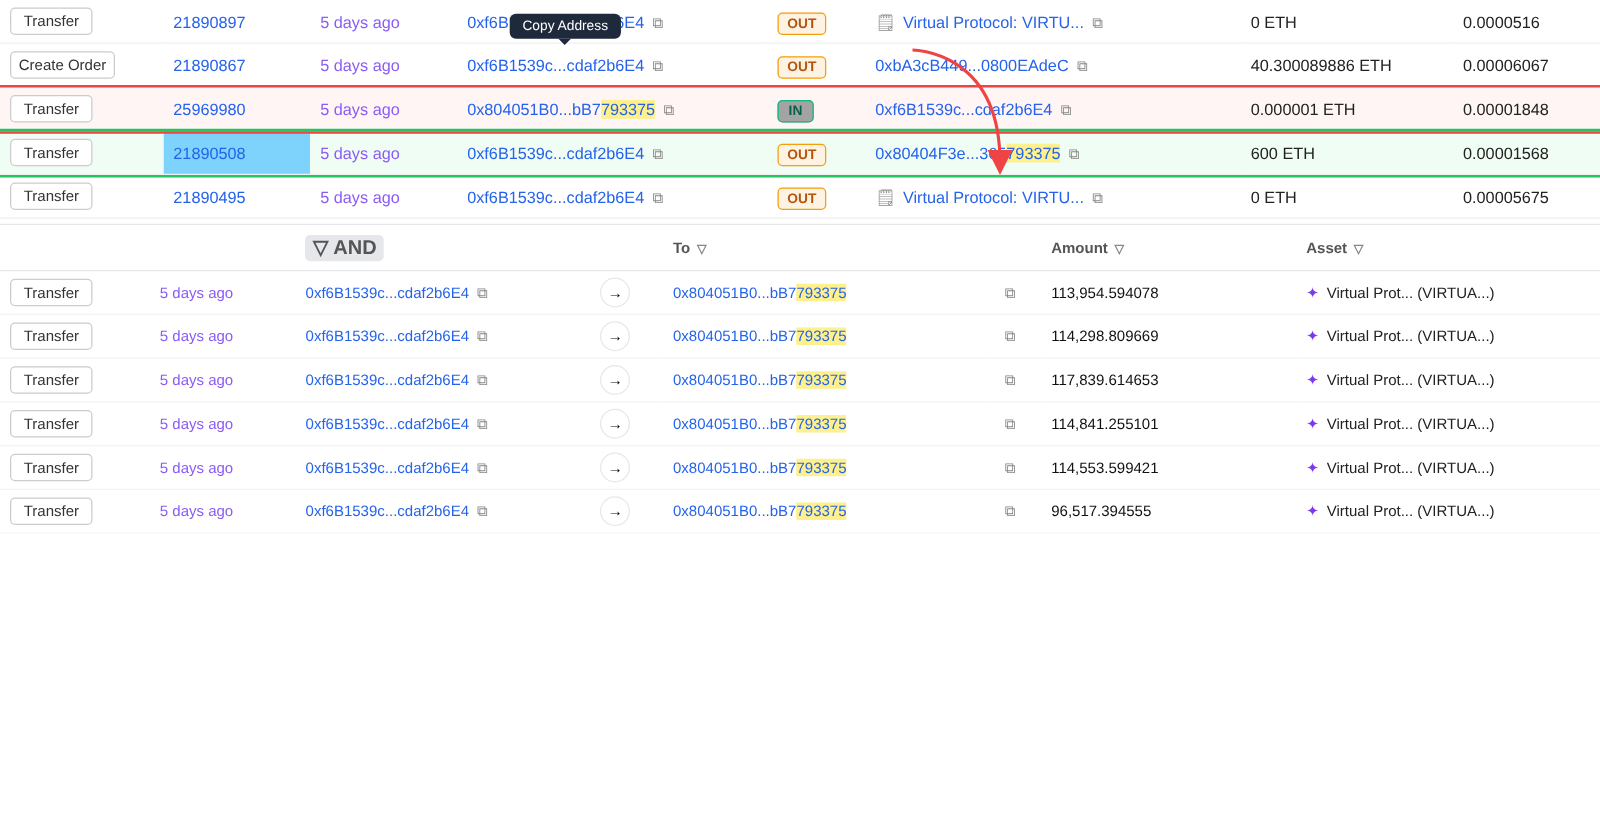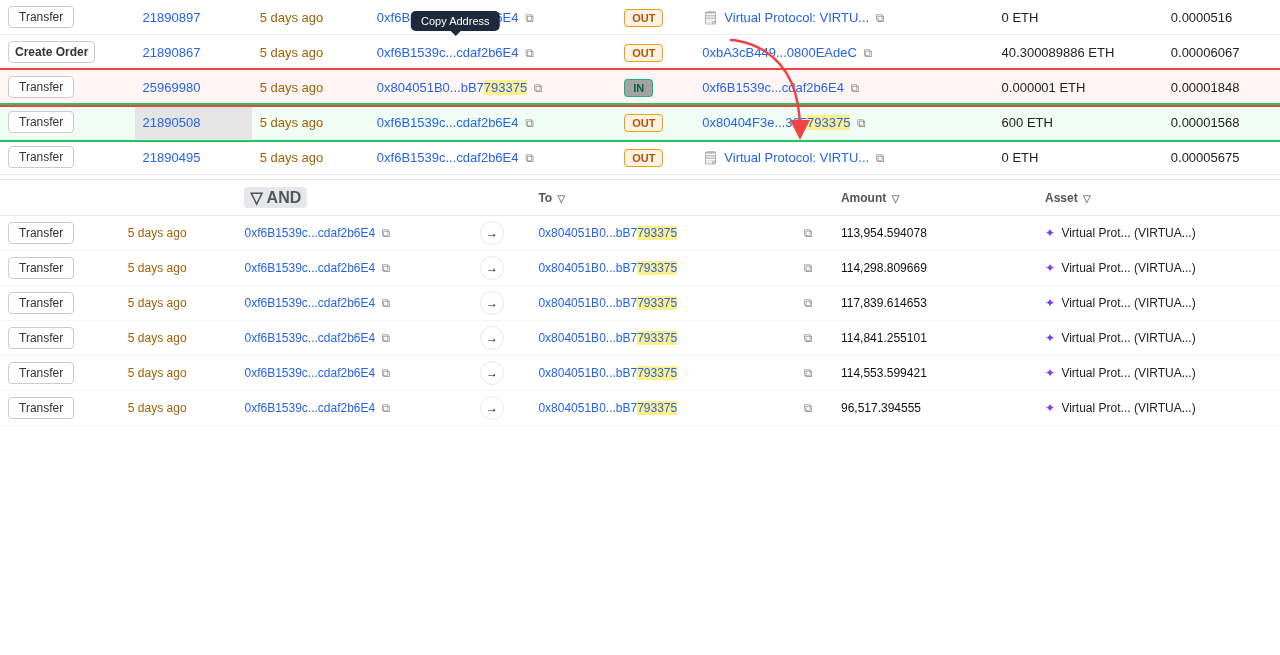--- a/index.html
+++ b/index.html
@@ -33,30 +33,29 @@
       color: #333;
     }
     .btn-create-order {
       border: 1px solid #ccc;
       background: #fff;
       border-radius: 4px;
       padding: 3px 6px;
       cursor: pointer;
       font-size: 12px;
       color: #333;
-      font-weight: bold;
     }
 
     .tx-id {
       color: #2563eb;
       cursor: pointer;
       margin-top: 14px;
     }
     .tx-date {
-      color: #a16207;
+      color: #8b5cf6;
       margin-top: 41px;
     }
     .addr-link {
       color: #2563eb;
       cursor: pointer;
     }
 
     .badge-out {
       background: #fef3e2;
       border: 1px solid #f59e0b;
@@ -263,21 +262,21 @@
         <td style="background:#fff5f5">
           <span class="addr-link">0xf6B1539c...cdaf2b6E4</span>
           <span class="copy-icon">⧉</span>
         </td>
         <td style="background:#fff5f5"><span>0.000001 ETH</span></td>
         <td style="background:#fff5f5"><span>0.00001848</span></td>
       </tr>
 
       <tr style="outline: 2px solid #22c55e; background: #f0fdf4;">
         <td style="background:#f0fdf4"><button class="btn-transfer">Transfer</button></td>
-        <td style="background:#e5e5e5"><span class="tx-id">21890508</span></td>
+        <td style="background:#7dd3fc"><span class="tx-id">21890508</span></td>
         <td style="background:#f0fdf4"><span class="tx-date">5 days ago</span></td>
         <td style="background:#f0fdf4">
           <span class="addr-link">0xf6B1539c...cdaf2b6E4</span>
           <span class="copy-icon">⧉</span>
         </td>
         <td style="background:#f0fdf4"><span class="badge-out">OUT</span></td>
         <td style="background:#f0fdf4">
           <span class="addr-link">0x80404F3e...365<span style="background:#fef08a;color:#2563eb">793375</span></span>
           <span class="copy-icon">⧉</span>
         </td>

